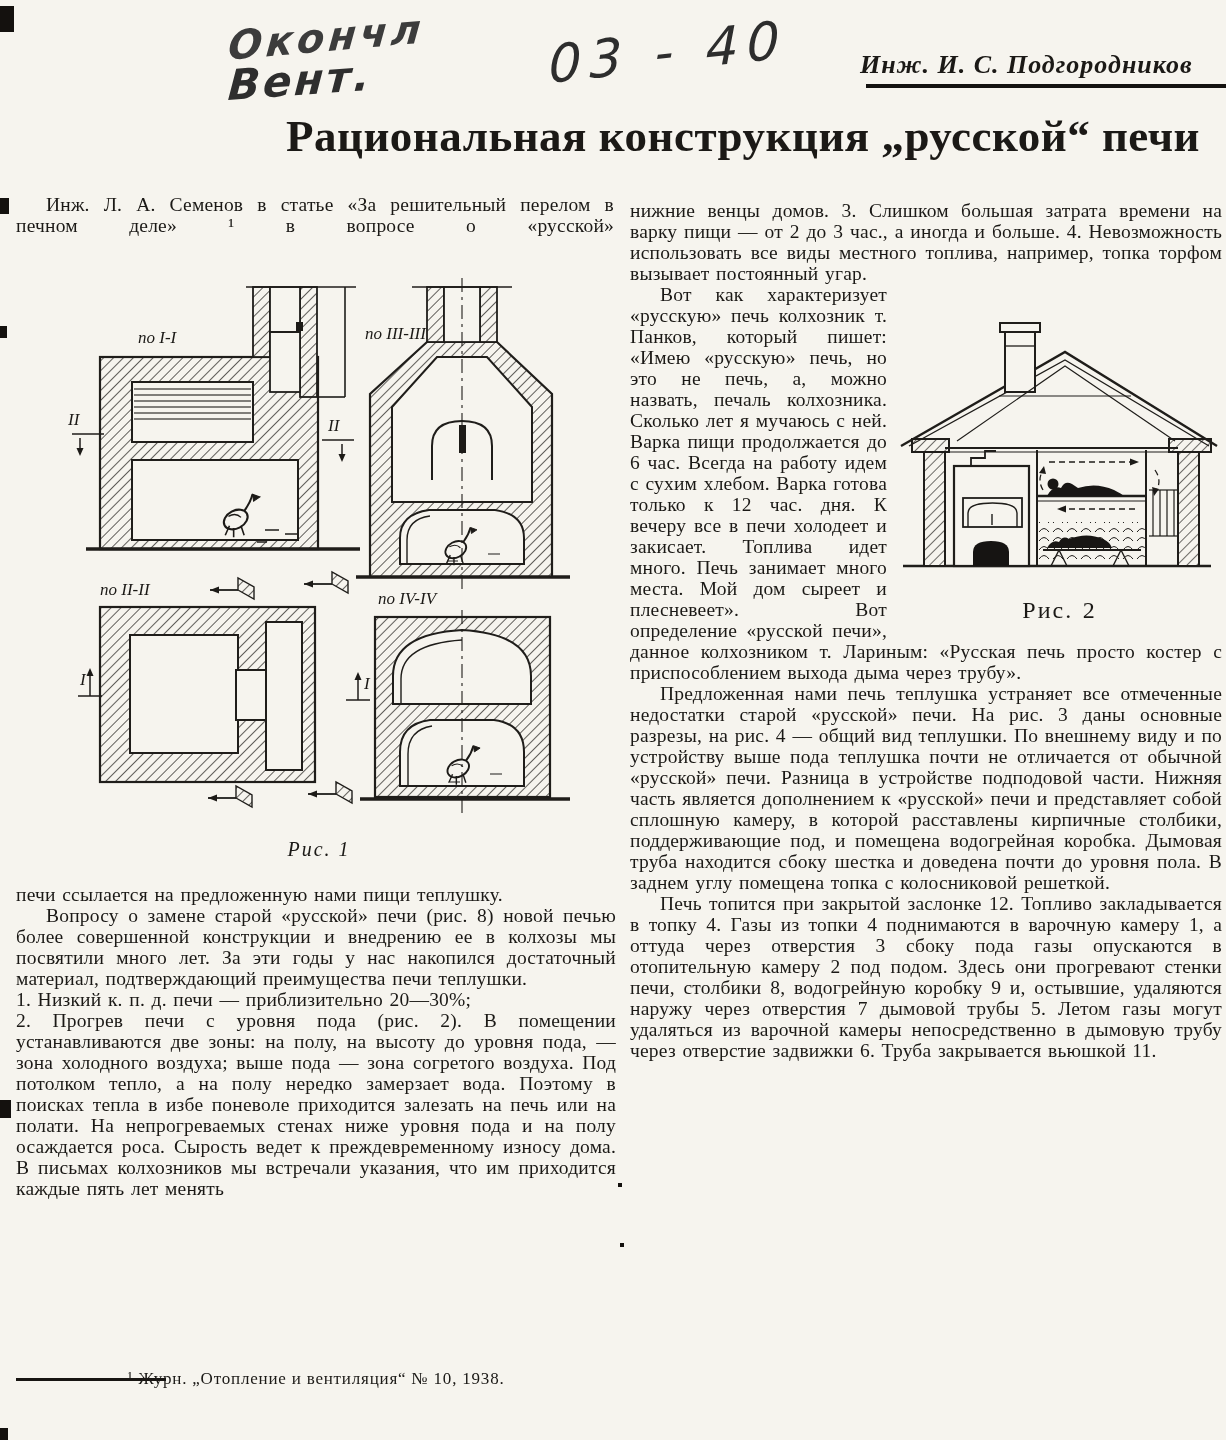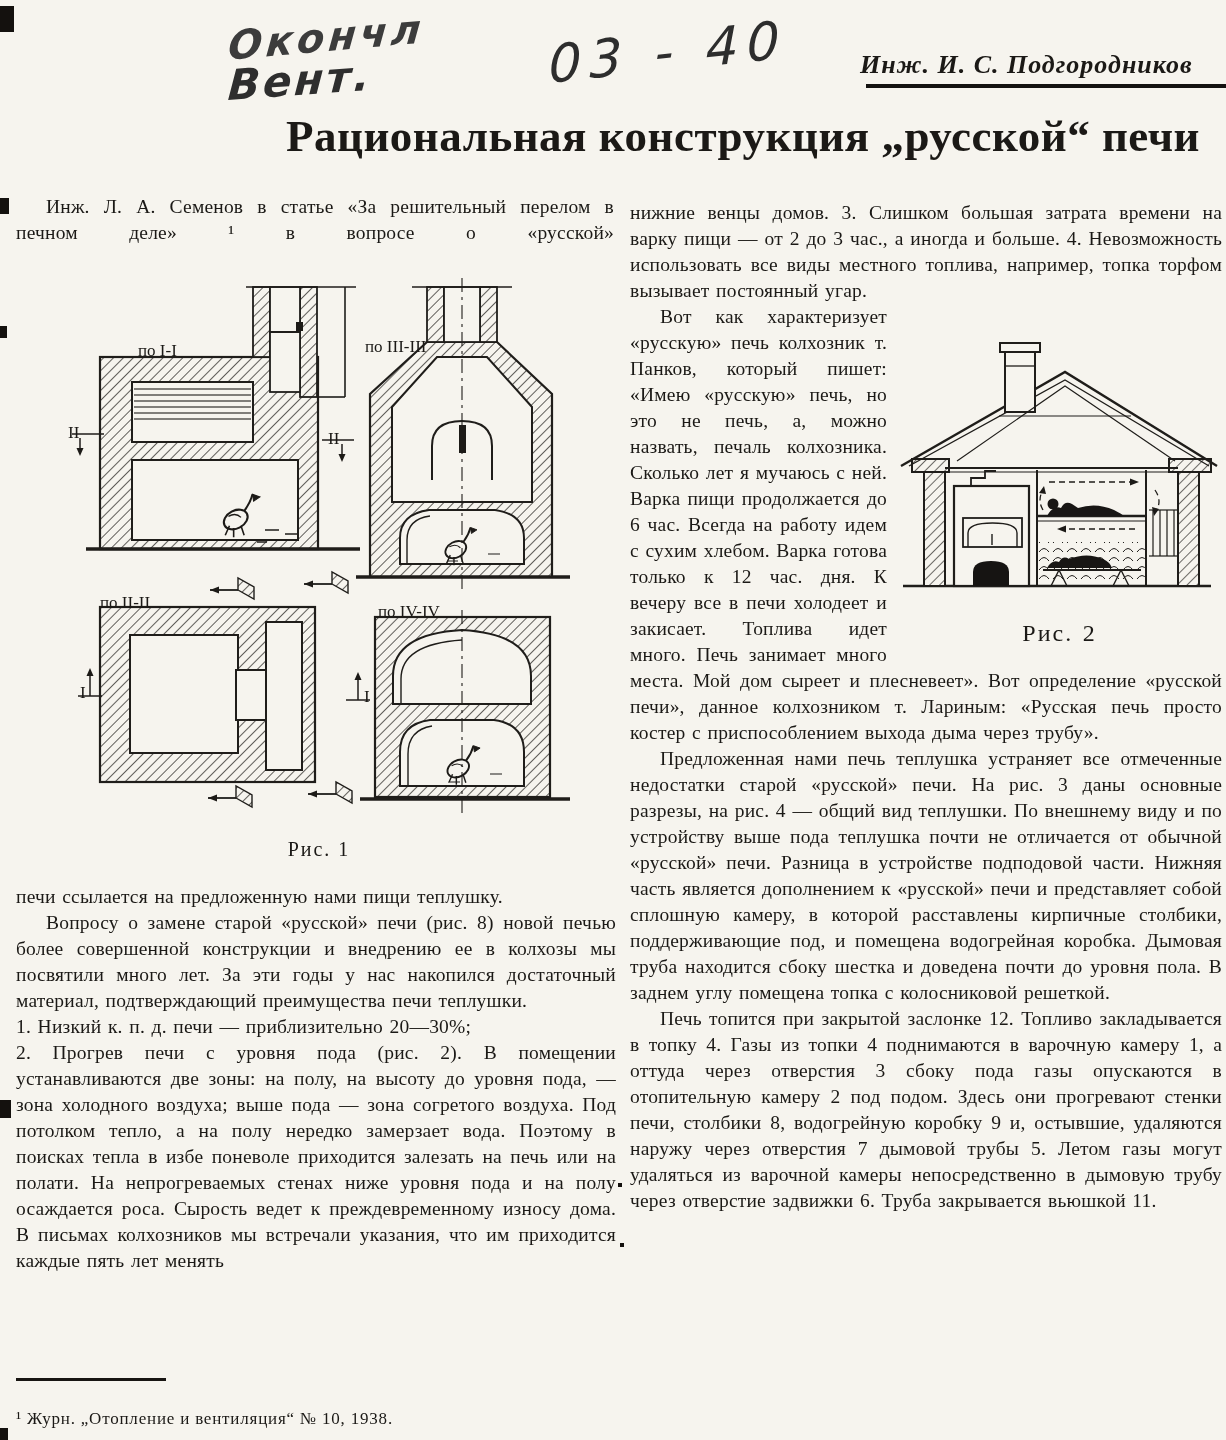--- a/index.html
+++ b/index.html
@@ -17,39 +17,39 @@
   .hw-code{position:absolute; left:548px; top:22px; color:#2d2d2d;
       font-family:"DejaVu Sans",sans-serif; font-style:italic; font-size:52px;
       letter-spacing:8px; transform:rotate(-6deg) skewX(-6deg);}
   .author{position:absolute; top:50px; left:860px; width:380px; text-align:left;
       font-size:26px; font-weight:bold; font-style:italic; white-space:nowrap; letter-spacing:1px;}
   .author-rule{position:absolute; top:84px; left:866px; width:360px; height:4px; background:#141210;}
   .title{position:absolute; top:110px; left:0; width:1200px; text-align:right;
       font-size:45px; font-weight:bold; letter-spacing:0.5px; margin:0;}
   
   .intro, .leftbody, .rightcol{
-      font-size:19.5px; line-height:26px; text-align:justify;
+      font-size:19.5px; line-height:21px; text-align:justify;
       letter-spacing:0.2px; word-spacing:1.5px;
   }
   .intro{position:absolute; left:16px; top:194px; width:598px; text-align-last:justify;}
   .intro p, .leftbody p, .rightcol p{margin:0; padding:0;}
   .ind{text-indent:30px;}
   .leftbody{position:absolute; left:16px; top:884px; width:600px;}
   .rightcol{position:absolute; left:630px; top:200px; width:592px;}
   
   .fig1{position:absolute; left:60px; top:272px; width:560px; height:600px;}
-  .fig-label{position:absolute; font-size:17px; white-space:nowrap;margin-top:13px;}
-  .fig-caption{position:absolute; font-size:20px; letter-spacing:2px; text-align:center;}
+  .fig-label{position:absolute; font-style:italic; font-size:17px; white-space:nowrap;}
+  .fig-caption{position:absolute; font-size:20px; letter-spacing:2px; text-align:center;font-style:italic;}
   .fig1 .cap{left:194px; width:130px; top:566px;}
   
   .fig2wrap{float:right; width:325px; margin:2px 0 18px 10px; padding-top:14px;}
   .fig2wrap .cap2{display:block; text-align:center; font-size:24px; letter-spacing:2px; margin-top:8px;}
   
   .fn-rule{position:absolute; left:16px; top:1378px; width:150px; height:3px; background:#181512;}
-  .footnote{position:absolute; left:16px; top:1392px; width:600px; font-size:17px; letter-spacing:0.8px;}
+  .footnote{position:absolute; left:16px; top:1352px; width:600px; font-size:17px; letter-spacing:0.8px;text-align:center;}
   
   .speck{position:absolute; background:#14110e;}
   svg{display:block;}
 </style>
 </head>
 <body>
 
 <div class="page">
 
   <div class="hw">

